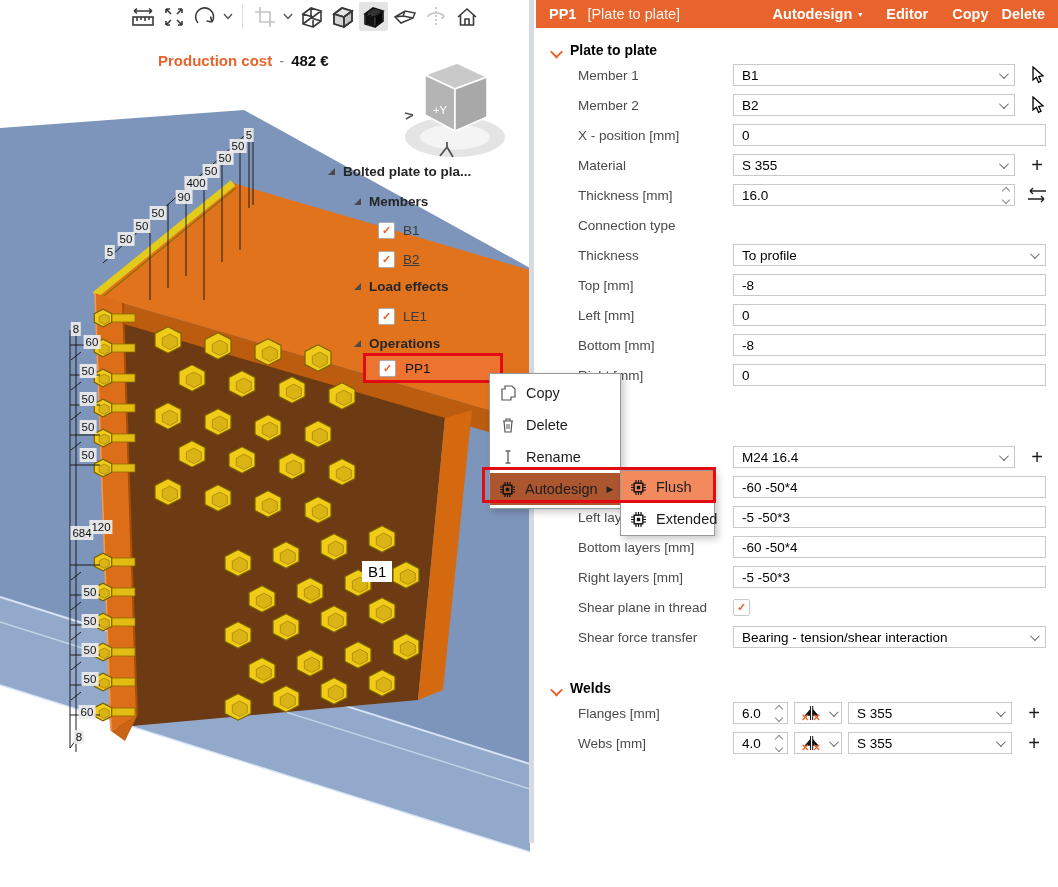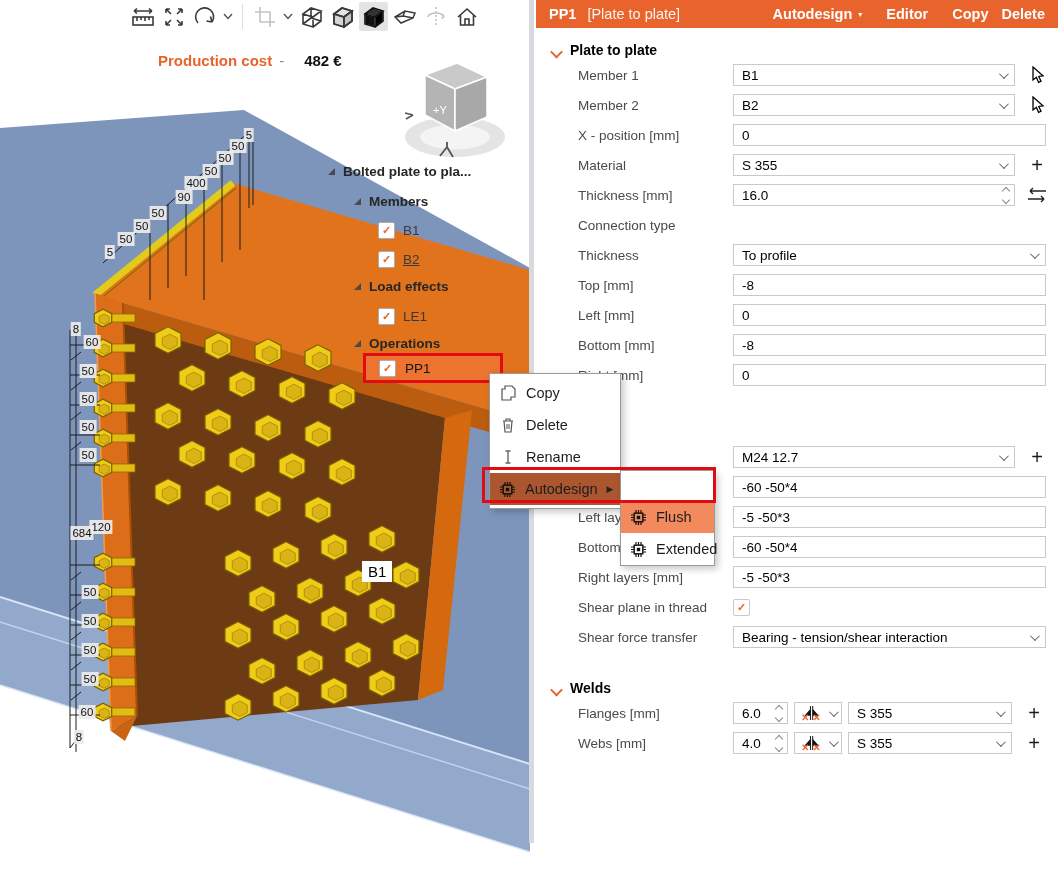--- a/index.html
+++ b/index.html
@@ -13,21 +13,21 @@
   .tbtn{width:29px;height:29px;display:flex;align-items:center;justify-content:center;color:#3a3a3a;border-radius:2px;}
   .tbtn.selected{background:#E4E4E4;}
   .tbtn.disabled{color:#C3C3C3;}
   .tbtn svg{stroke:currentColor;fill:none;stroke-width:1.6;}
   .tchev{width:14px;height:29px;display:flex;align-items:center;justify-content:center;color:#555;}
   .tsep{width:1px;height:25px;background:#DCDCDC;margin:0 5px;}
   
   .prod-cost{position:absolute;left:158px;top:52px;display:flex;gap:7px;font-size:15px;font-weight:bold;z-index:3;}
   .pc-label{color:#E8642C;}
   .pc-dash{color:#8a8a8a;font-weight:normal;}
-  .pc-value{color:#111;margin-left:13px;}
+  .pc-value{color:#111;}
   
   .dim-chip{position:absolute;transform:translate(-50%,-50%);background:rgba(235,235,235,.92);
             color:#111;font-size:11.5px;line-height:14px;padding:0 2px;z-index:2;white-space:nowrap;}
   .beam-chip{position:absolute;left:362px;top:561px;background:#fff;color:#000;font-size:15px;
              padding:2px 6px;z-index:2;}
   
   .tree-row{position:absolute;display:flex;align-items:center;gap:8px;font-size:13.5px;color:#3a3a3a;z-index:3;white-space:nowrap;}
   .tree-row.bold{font-weight:bold;color:#262626;font-size:13.5px;}
   .tri{width:0;height:0;border-bottom:7px solid #4a4a4a;border-left:7px solid transparent;}
   .cb{width:15px;height:15px;background:#fff;border:1px solid #ADADAD;border-radius:2px;display:flex;
@@ -38,21 +38,21 @@
            font-size:13.5px;color:#141414;z-index:4;}
   
   #ctx{position:absolute;left:489px;top:373px;width:130px;background:#fff;border:1px solid #9a9a9a;
        box-shadow:3px 3px 7px rgba(0,0,0,.22);padding:3px 0;z-index:5;}
   .mi{height:32px;display:flex;align-items:center;gap:9px;padding:0 9px;font-size:14.5px;color:#1d1d1d;}
   .mi svg{flex:none;}
   .mi .marrow{margin-left:auto;font-size:9px;color:#222;}
   .mi.hl{background:#AC5630;}
   #ctx-sub{position:absolute;left:620px;top:470px;width:93px;background:#fff;border:1px solid #9a9a9a;
            box-shadow:3px 3px 7px rgba(0,0,0,.22);z-index:6;}
-  .mi.flush{background:#F28A5E;margin-top:30px;}
+  .mi.flush{background:#F28A5E;}
   #red-auto{position:absolute;left:482px;top:467px;width:228px;height:30px;border:3px solid #E30B13;
             z-index:7;pointer-events:none;}
   
   .divider{position:absolute;left:529px;top:0;width:5px;height:843px;background:#D7DBE0;z-index:1;}
   .panel{position:absolute;left:536px;top:0;width:522px;height:887px;background:#fff;z-index:2;}
   .phead{height:28px;background:#E8642C;color:#fff;display:flex;align-items:center;padding:0 13px;font-size:14.5px;}
   .phead .pid{font-weight:bold;}
   .phead .ptype{margin-left:11px;opacity:.93;}
   .pact{font-weight:bold;cursor:default;}
   .pact.first{margin-left:auto;}
@@ -621,21 +621,21 @@
           </div>
         </div>
     </div>
 
     <div class="gap-bolts"></div>
 
     <div class="prow">
       <div class="plabel"></div>
       <div class="pctrl">
         <div class="box combo w-combo">
-          <span>M24 12.7</span>
+          <span>M24 16.4</span>
           <span class="cchev"></span>
         </div>
         <span class="side plus">+</span>
       </div>
     </div>
     <div class="prow">
       <div class="plabel"></div>
       <div class="pctrl">
           <div class="box w-full">
         <span>-60 -50*4</span>

